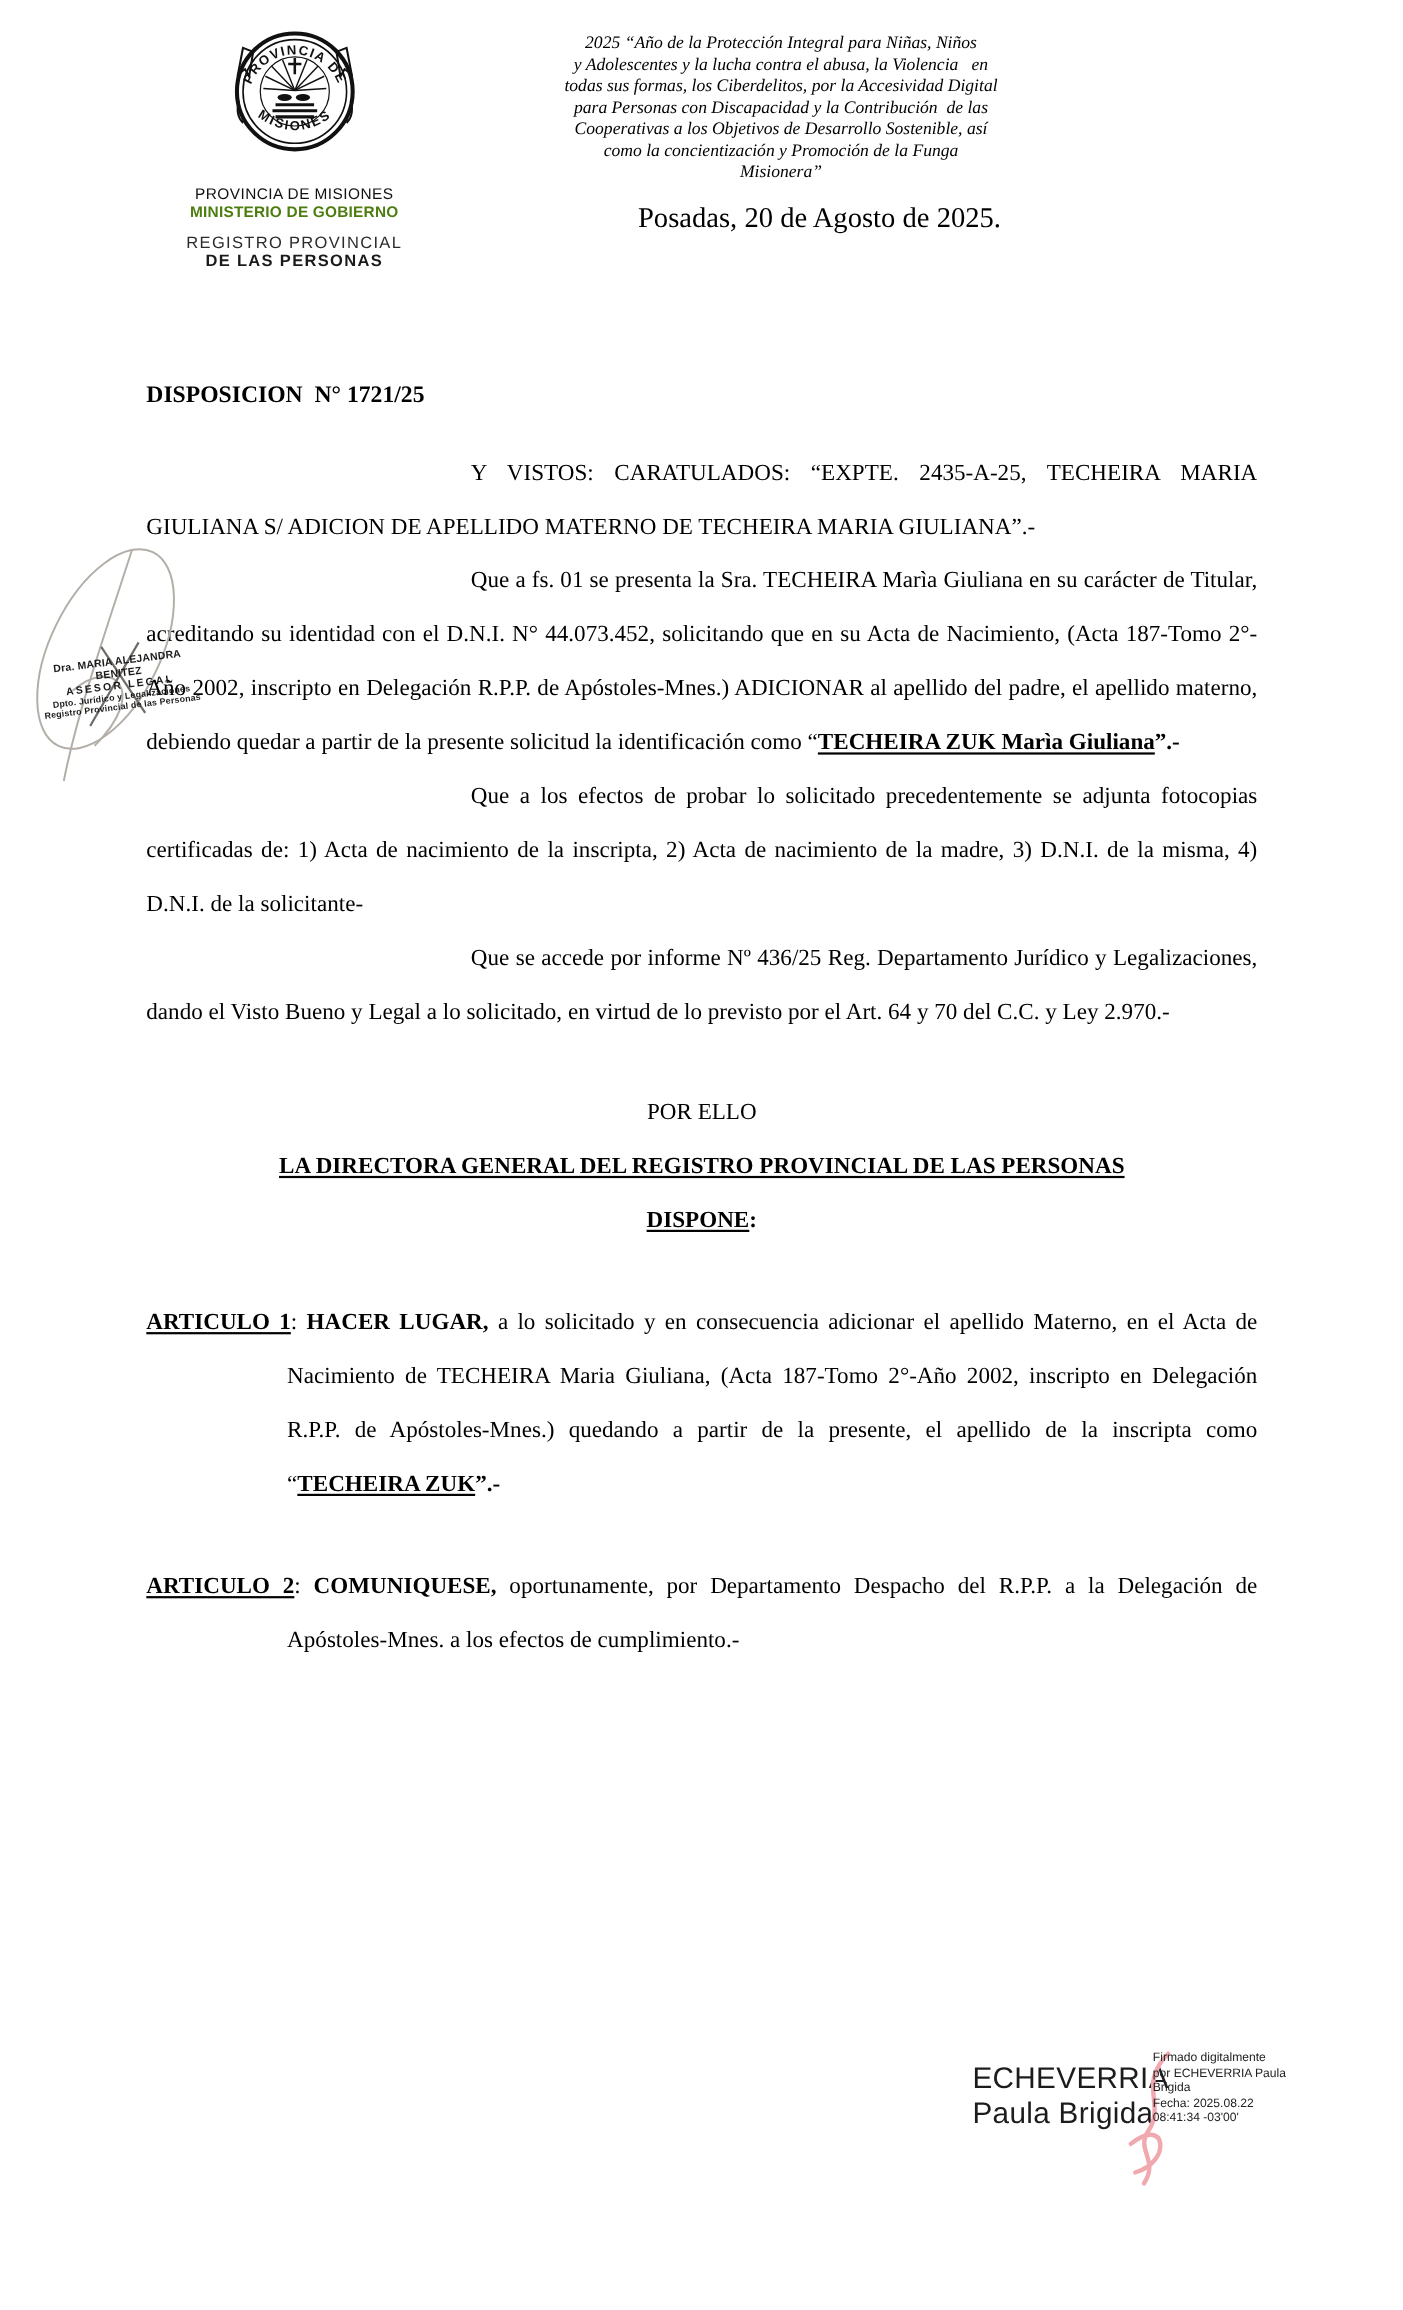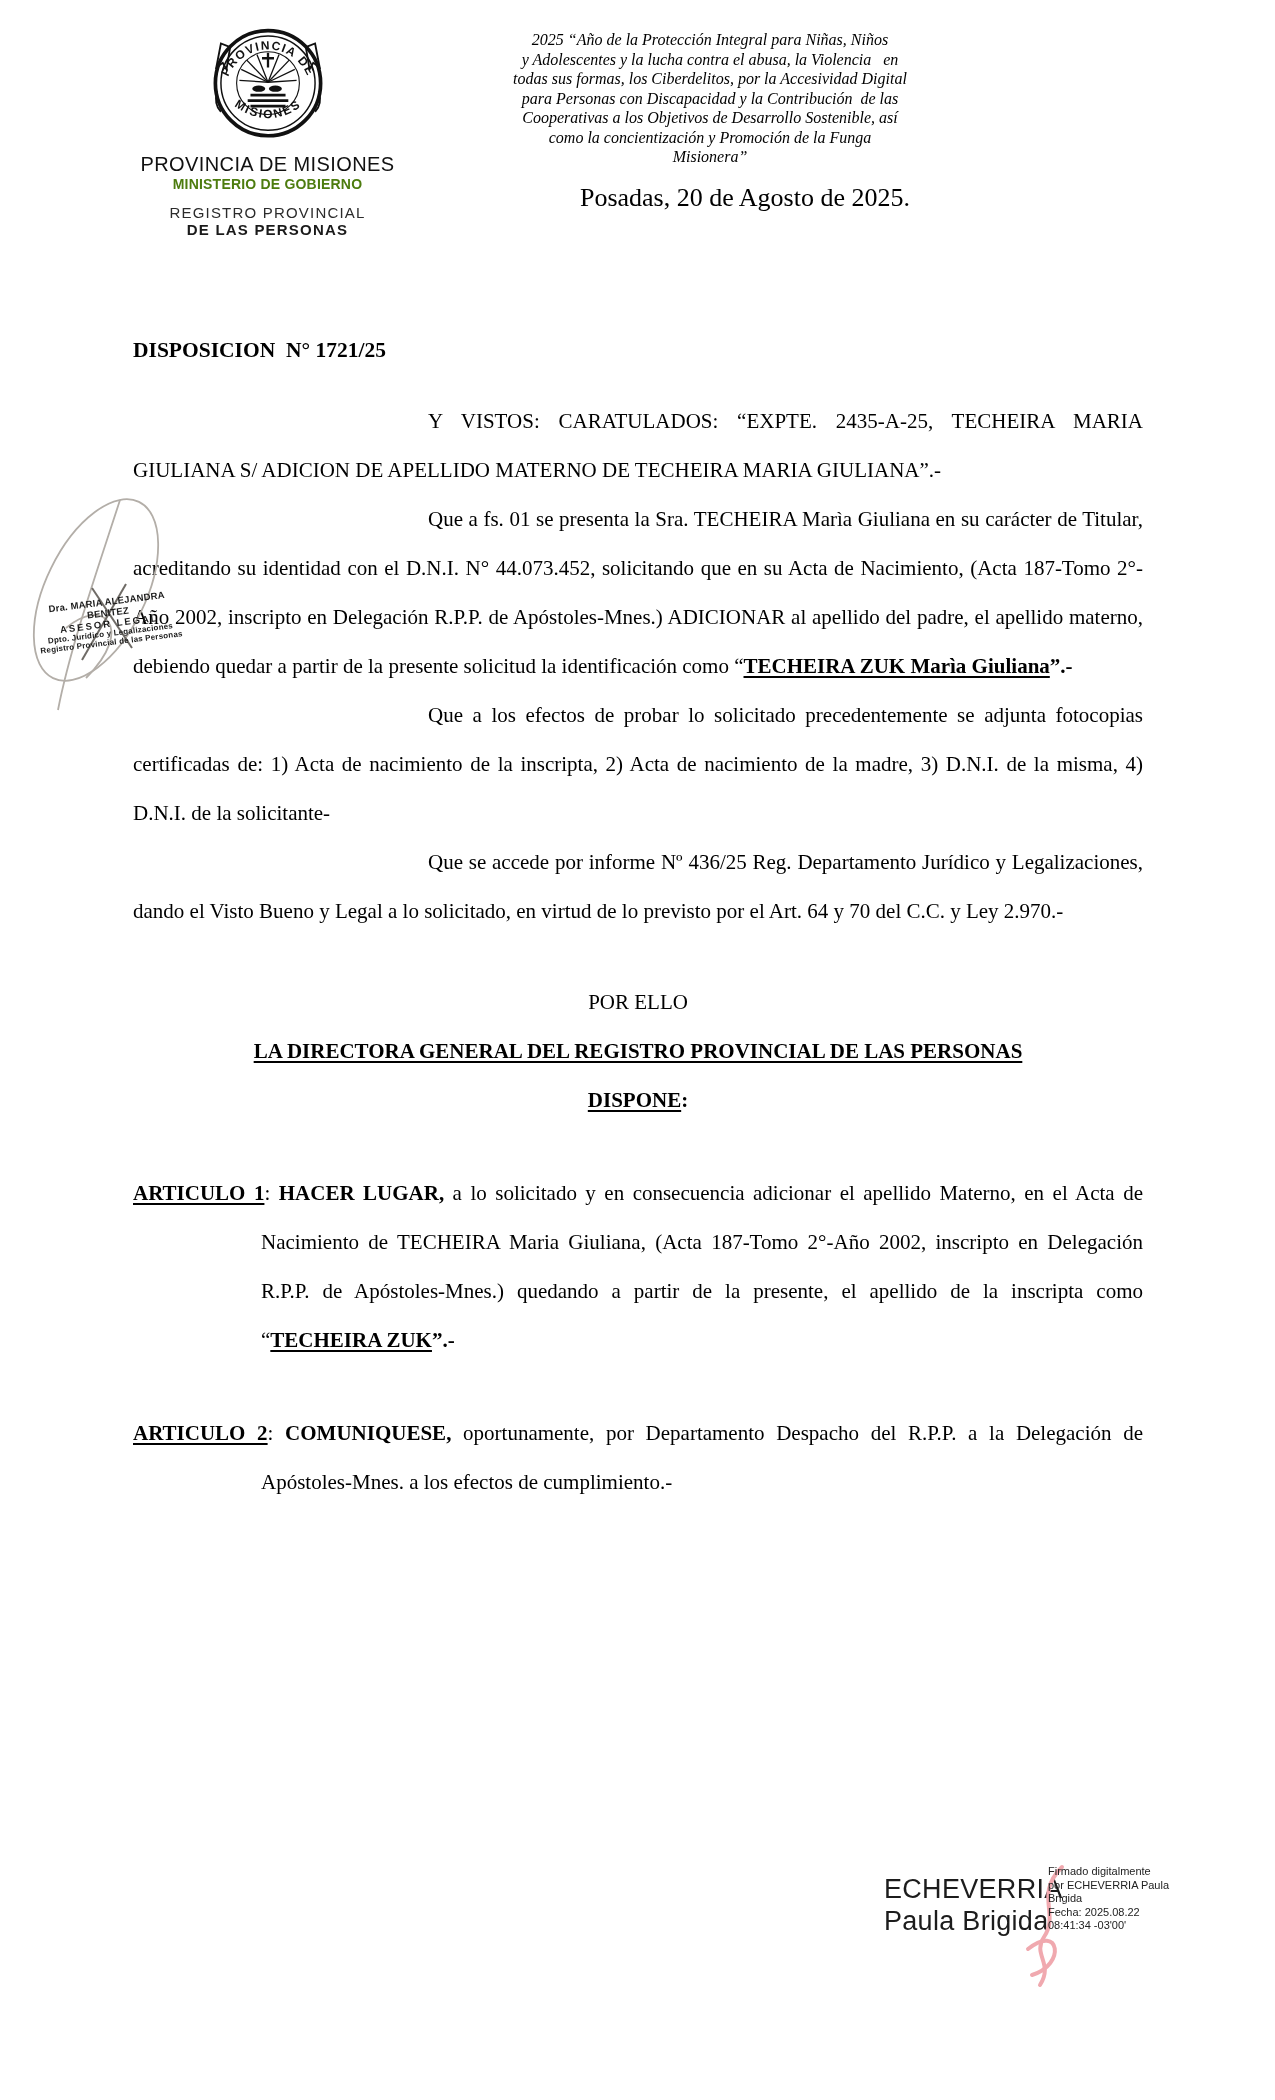--- a/index.html
+++ b/index.html
@@ -10,21 +10,21 @@
     margin: 0 auto;
     background: #ffffff;
     color: #000;
     font-family: "Liberation Serif", serif;
     overflow: hidden;
   }
   
   .header { display: flex; padding-top: 24px; }
   .logo-col { width: 285px; margin-left: 125px; text-align: center; font-family: "Liberation Sans", sans-serif; }
   .seal { display: block; margin: 0 auto; }
-  .org1 { font-size: 20px; letter-spacing: .4px; margin-top: 7px; color: #111; }
+  .org1 { font-size: 14px; letter-spacing: .4px; margin-top: 22px; color: #111; }
   .org2 { font-size: 14px; font-weight: bold; letter-spacing: .2px; color: #4d7c0f; }
   .org3 { font-size: 15px; letter-spacing: 1.2px; margin-top: 12px; color: #2b2b2b; }
   .org4 { font-size: 15px; font-weight: bold; letter-spacing: 1.2px; color: #1a1a1a; }
   .epigraph-col { width: 436px; margin-left: 82px; padding-top: 6px; }
   .epigraph { font-style: italic; font-size: 16px; line-height: 19.5px; text-align: center; }
   .epigraph div { white-space: pre-wrap; }
   .date { margin-top: 16px; font-size: 26px; text-align: right; padding-right: 18px; }
   
   .title {
     margin: 100px 0 0 133px;

